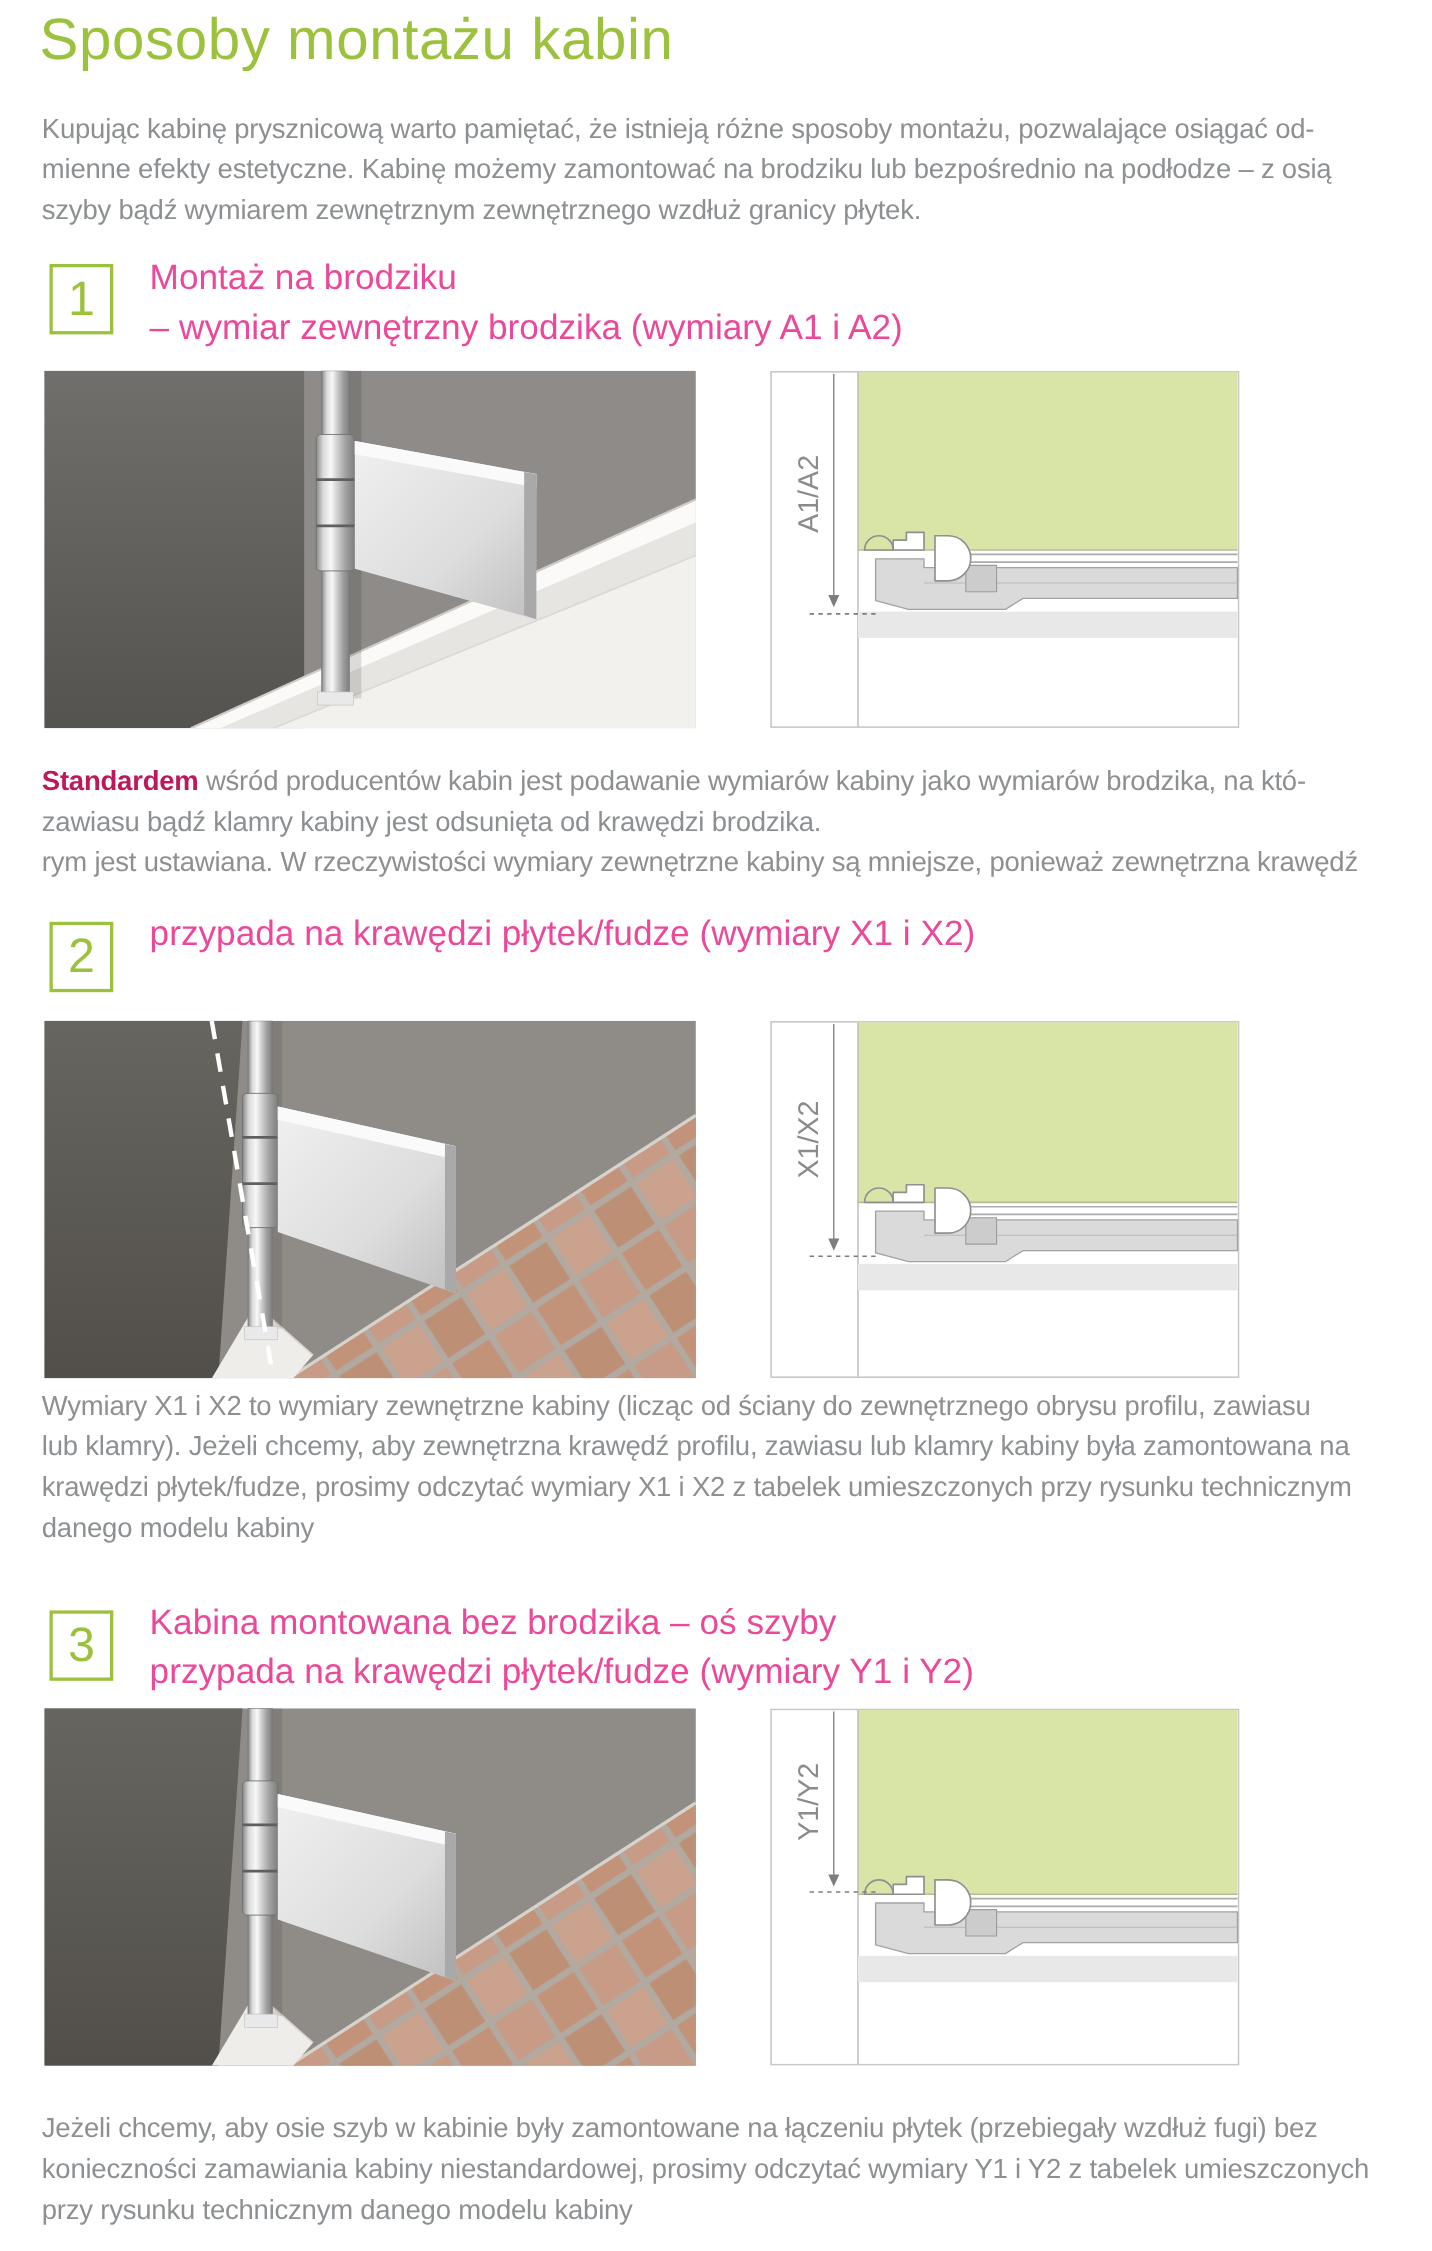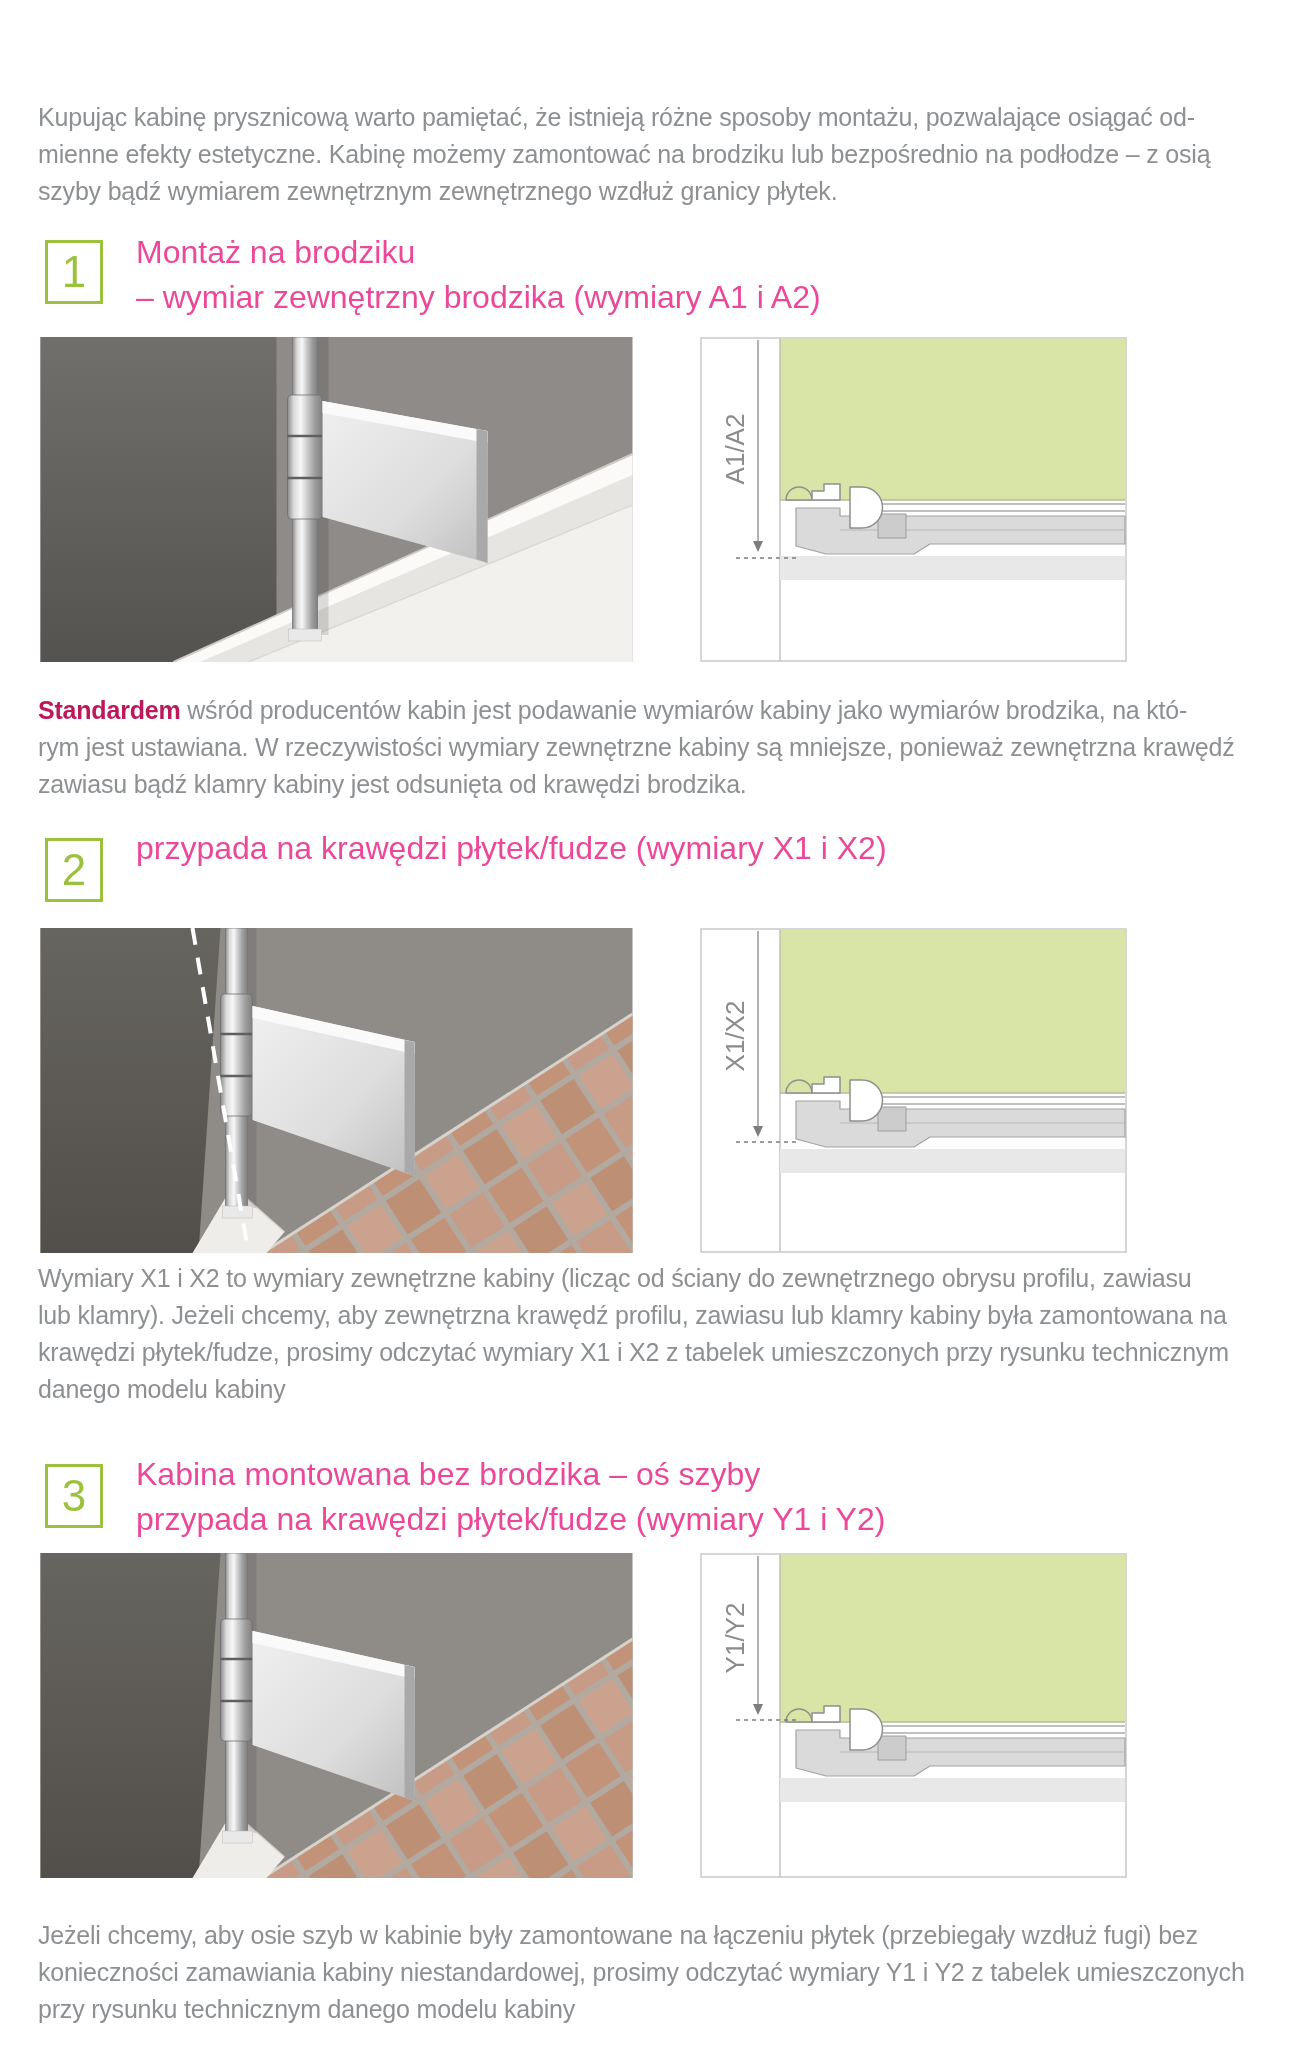--- a/index.html
+++ b/index.html
@@ -16,20 +16,21 @@
   .heading{position:absolute;left:136px;color:#ec4899;font-size:32px;line-height:45px;
            white-space:nowrap;font-weight:400;}
   .photo,.diagram{position:absolute;display:block;}
   svg text{font-family:"Liberation Sans",sans-serif;}
 </style>
 </head>
 <body>
 
 <div class="page">
 
+  <div class="title">Sposoby montażu kabin</div>
 
   <div class="para" style="top:99px">
     <div>Kupując kabinę prysznicową warto pamiętać, że istnieją różne sposoby montażu, pozwalające osiągać od-</div>
     <div>mienne efekty estetyczne. Kabinę możemy zamontować na brodziku lub bezpośrednio na podłodze – z osią</div>
     <div>szyby bądź wymiarem zewnętrznym zewnętrznego wzdłuż granicy płytek.</div>
   </div>
 
   <div class="badge" style="top:240px">
     <span>1</span>
   </div>
@@ -100,22 +101,22 @@
     <g>
       <line x1="58" y1="3" x2="58" y2="205" stroke="#7d7d7d" stroke-width="1.2"></line>
       <polygon points="53,204 63,204 58,215" fill="#7d7d7d"></polygon>
       <line x1="36" y1="221" x2="100" y2="221" stroke="#7d7d7d" stroke-width="1.5" stroke-dasharray="4 4"></line>
       <text x="44" y="112" transform="rotate(-90 44 112)" text-anchor="middle" font-size="26" fill="#8b8b8b">A1/A2</text>
     </g>
   </svg>
 
   <div class="para" style="top:692px">
     <div><b>Standardem</b><span> wśród producentów kabin jest podawanie wymiarów kabiny jako wymiarów brodzika, na któ-</span></div>
+    <div>zawiasu bądź klamry kabiny jest odsunięta od krawędzi brodzika.</div>
     <div>rym jest ustawiana. W rzeczywistości wymiary zewnętrzne kabiny są mniejsze, ponieważ zewnętrzna krawędź</div>
-    <div>zawiasu bądź klamry kabiny jest odsunięta od krawędzi brodzika.</div>
   </div>
 
   <div class="badge" style="top:838px">
     <span>2</span>
   </div>
   <div class="heading" style="top:826px">
     <div>przypada na krawędzi płytek/fudze (wymiary X1 i X2)</div>
   </div>
 
   <svg class="photo" style="left:40px;top:928px" width="593" height="325" viewBox="0 0 592 325">

